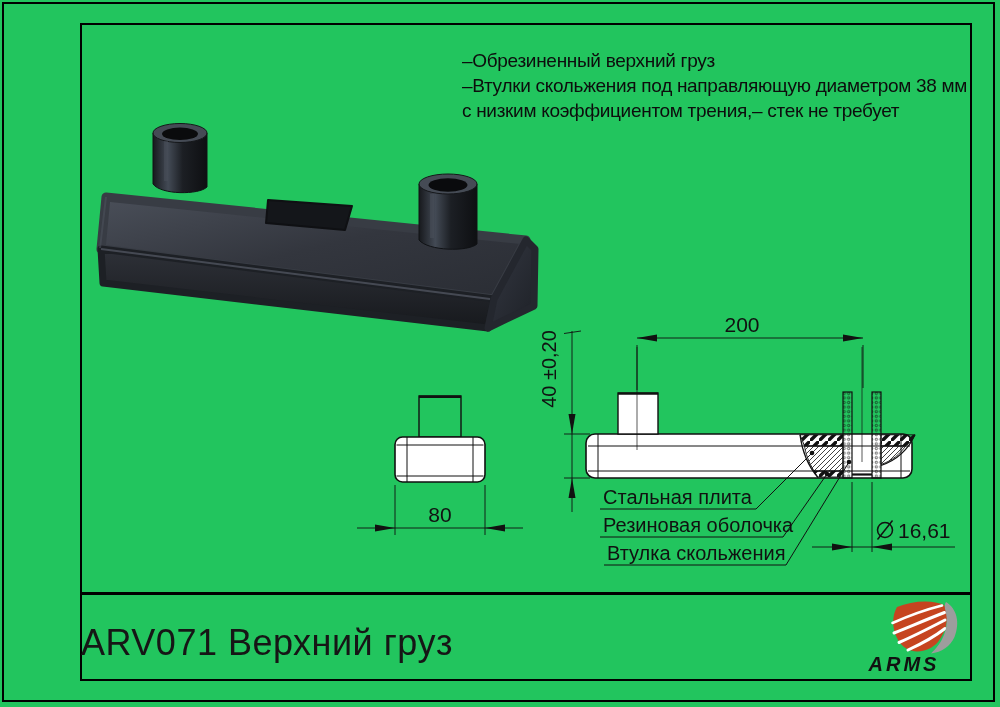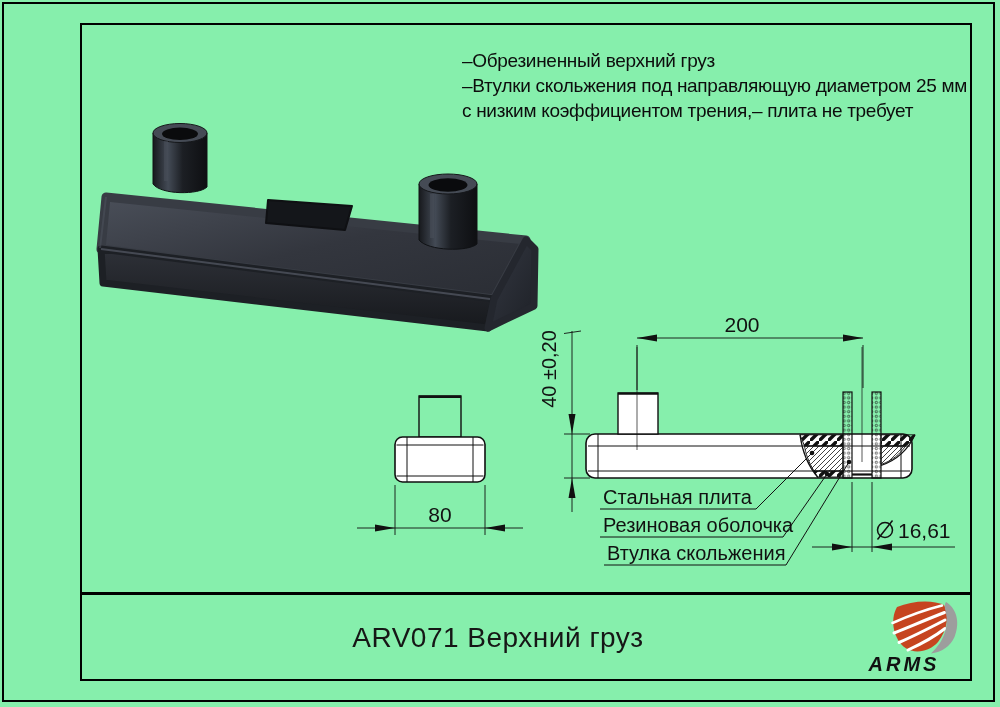--- a/index.html
+++ b/index.html
@@ -1,43 +1,43 @@
 <!DOCTYPE html>
 <html><head>
 <meta charset="utf-8">
 <style>
   html,body{margin:0;padding:0;background:#ffffff;}
-  #sheet{position:relative;width:1000px;height:707px;background:#86efac;overflow:hidden;
+  #sheet{position:relative;width:1000px;height:707px;background:#22c55e;overflow:hidden;
          font-family:"Liberation Sans", sans-serif;color:#111;}
   .outer-border{position:absolute;left:2px;top:2px;width:993px;height:700px;
                 border:2.5px solid #000;box-sizing:border-box;}
   .inner-frame{position:absolute;left:80px;top:23px;width:892px;height:658px;
                border:2.5px solid #000;box-sizing:border-box;}
   .title-divider{position:absolute;left:81px;top:592px;width:890px;height:2.5px;background:#000;}
   .description{position:absolute;left:462px;top:48px;width:508px;
                font-size:19px;line-height:25px;letter-spacing:-0.3px;font-weight:500;color:#0d0d0d;}
-  .sheet-title{position:absolute;left:81px;top:622px;width:834px;text-align:center;
-               font-size:28px;letter-spacing:0.5px;color:#161616;}
+  .sheet-title{position:absolute;left:81px;top:622px;width:834px;text-align:left;
+               font-size:36px;letter-spacing:0.5px;color:#161616;}
   svg text{font-family:"Liberation Sans", sans-serif;fill:#111;}
   .dim-text{font-size:21px;}
   .callout-text{font-size:20px;}
 </style>
 </head>
 <body>
 
 <div id="sheet">
 
   <div class="outer-border"></div>
   <div class="inner-frame"></div>
   <div class="title-divider"></div>
 
   <div class="description">
     <div>–Обрезиненный верхний груз</div>
-    <div>–Втулки скольжения под направляющую диаметром 25 мм</div>
-    <div>с низким коэффициентом трения,– плита не требует</div>
+    <div>–Втулки скольжения под направляющую диаметром 38 мм</div>
+    <div>с низким коэффициентом трения,– стек не требует</div>
   </div>
 
   <div class="sheet-title">ARV071 Верхний груз</div>
 
   <svg width="1000" height="707" viewBox="0 0 1000 707" style="position:absolute;left:0;top:0;">
     <defs>
       <linearGradient id="gTop" x1="0" y1="0" x2="1" y2="1">
         <stop offset="0" stop-color="#4a4f59"></stop>
           <stop offset="0.5" stop-color="#33363e"></stop>
         <stop offset="1" stop-color="#2a2d34"></stop>

